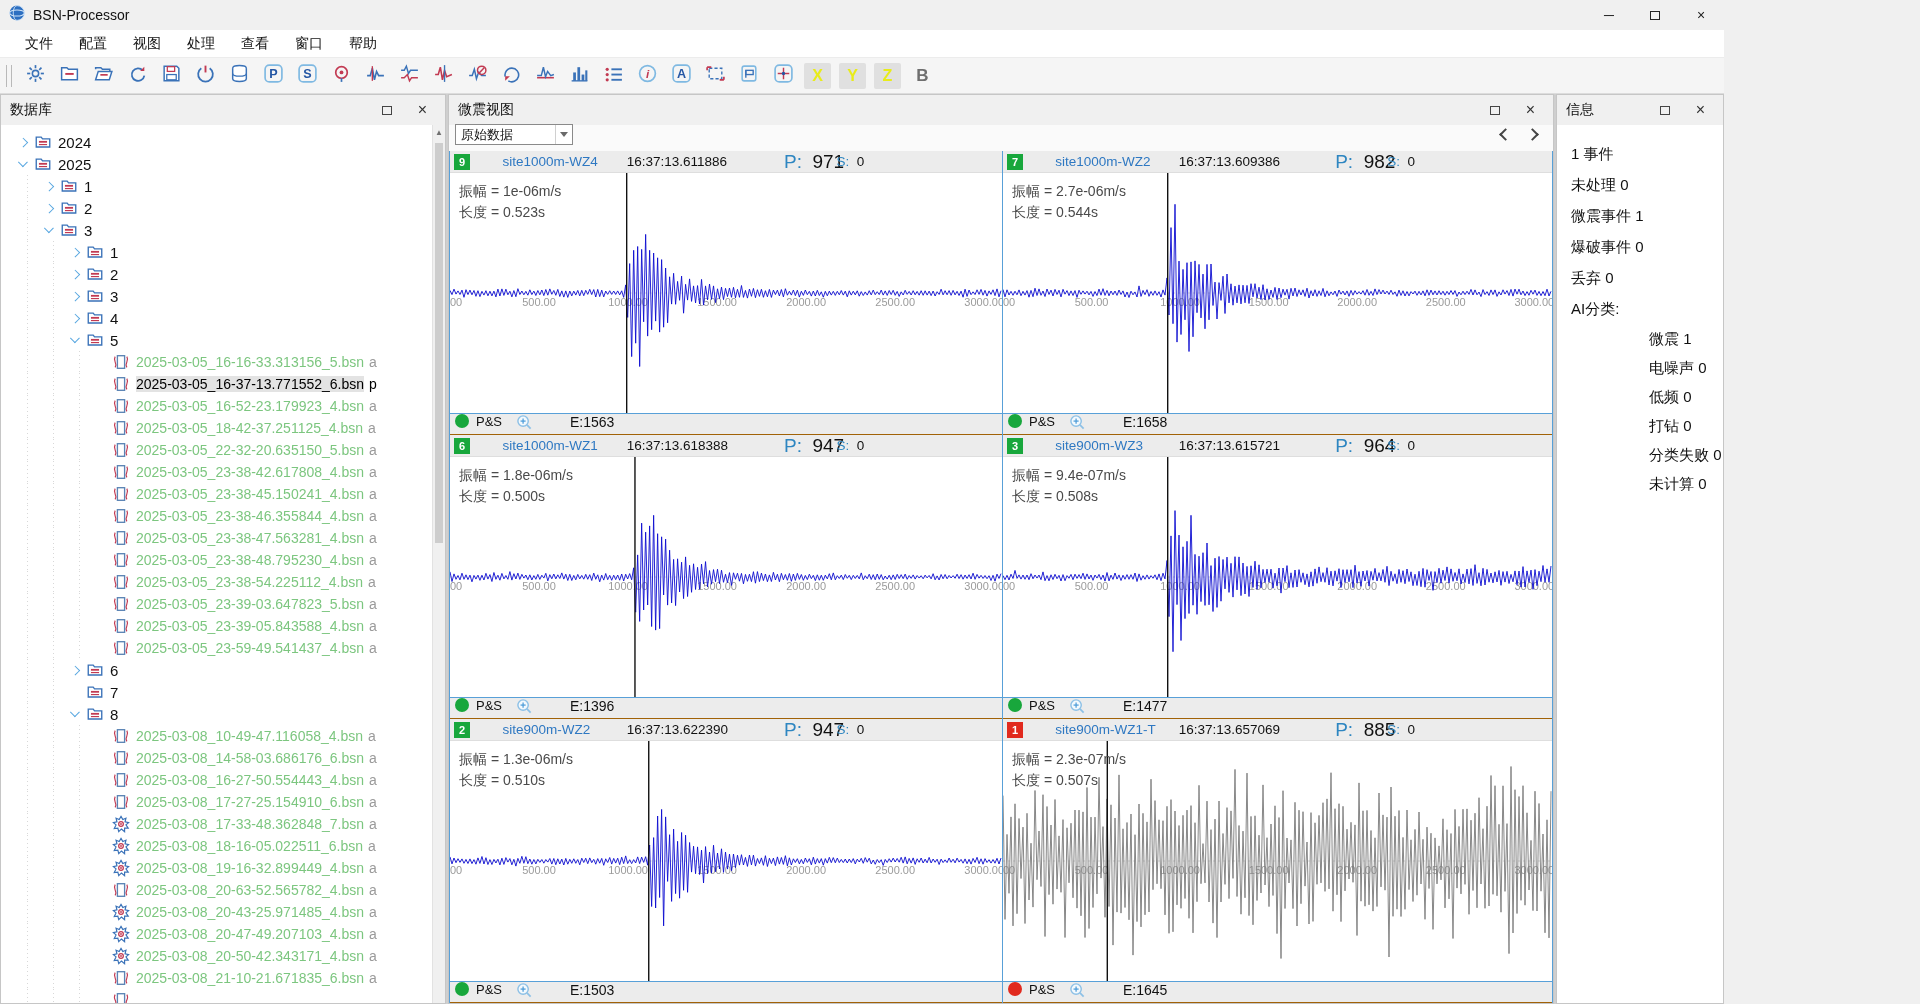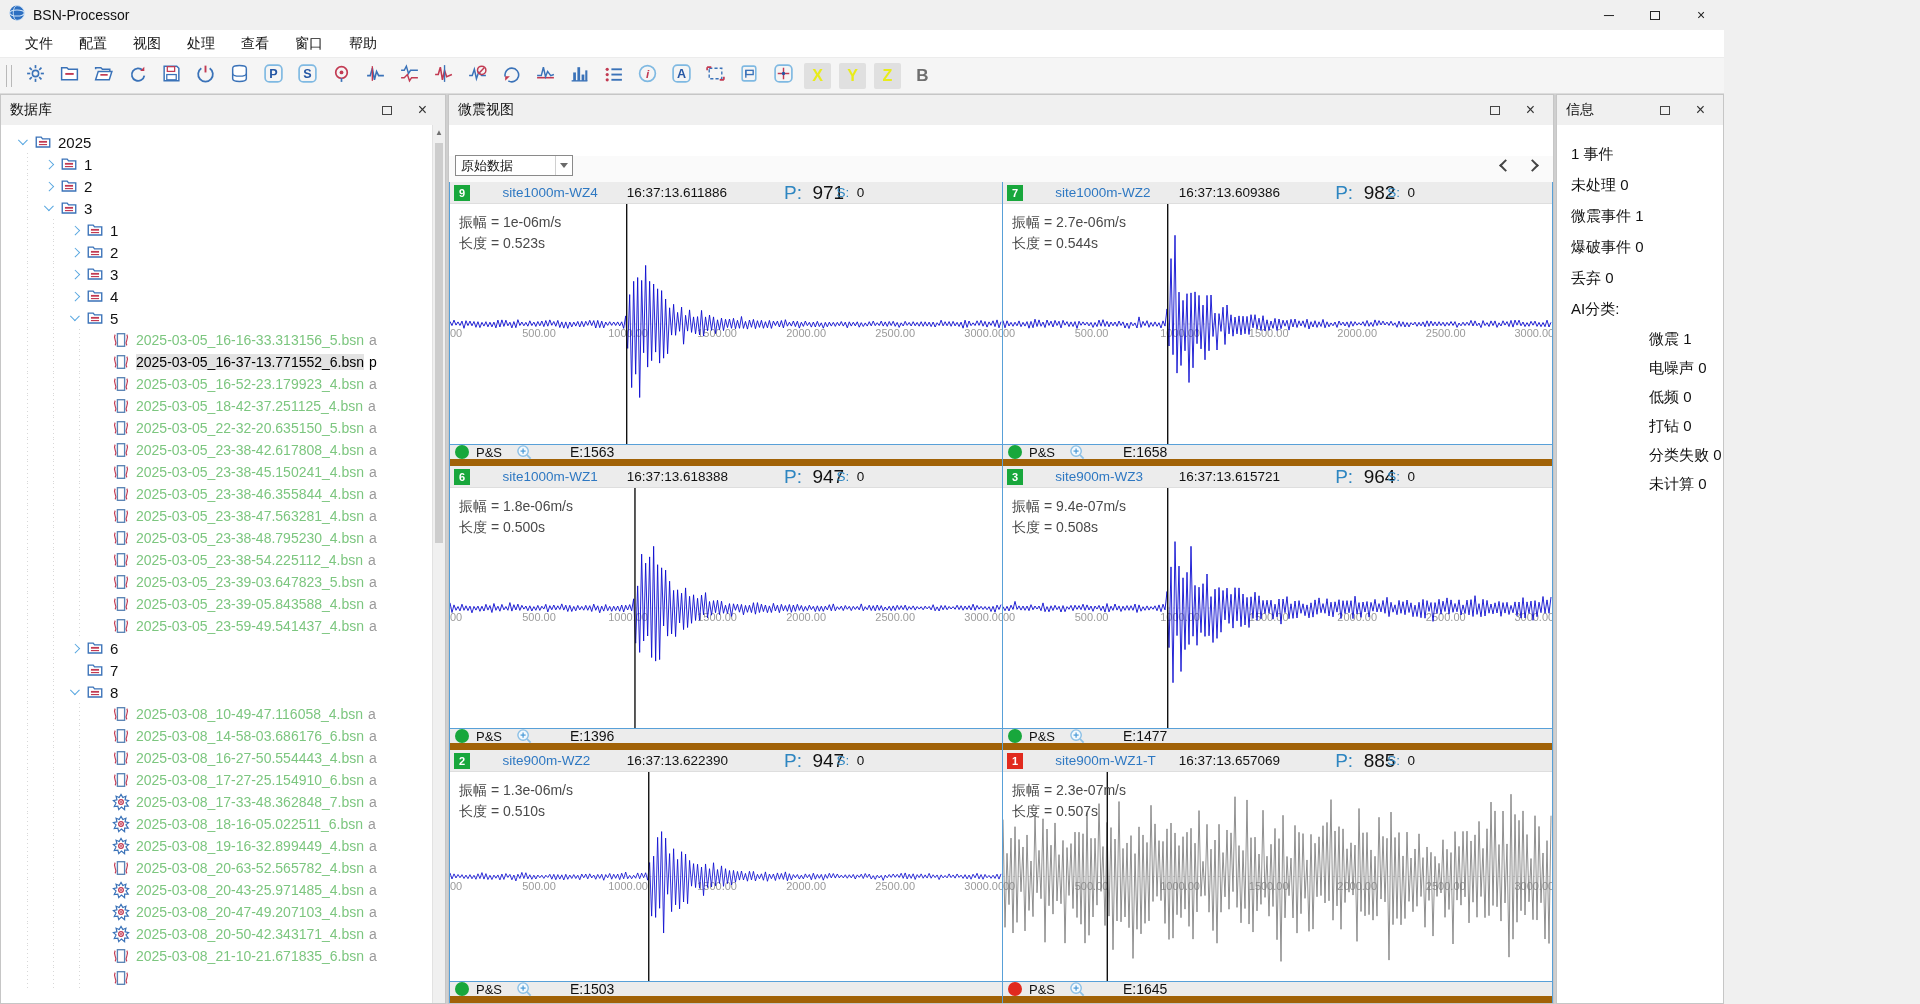--- a/index.html
+++ b/index.html
@@ -53,21 +53,21 @@
   .tlabel.file { font-size:14px; color:#7cc67f; }
   .tlabel.file.sel { color:#000; background:#e3e3e3; }
   .ttag { font-size:14px; color:#9a9a9a; margin-left:5px; }
   .ttag.sel { color:#000; }
 
   .vscroll { position:absolute; top:30px; right:0; bottom:0; width:13px; background:#f0f0f0; border-left:1px solid #e2e2e2; }
   .sarrow { height:14px; display:flex; align-items:center; justify-content:center; font-size:8px; color:#707070; }
   .sthumb { position:absolute; left:2px; right:2px; top:18px; height:400px; background:#cdcdcd; }
 
   
-  .wavetools { height:26px; background:#fafafa; display:flex; align-items:center; padding:2px 8px 9px 6px; flex:none;margin-top:31px; }
+  .wavetools { height:26px; background:#fafafa; display:flex; align-items:center; padding:2px 8px 9px 6px; flex:none; }
   .combo { width:118px; height:21px; border:1px solid #8a8a8a; background:#fff; display:flex; align-items:center; font-size:13px; }
   .combo .cval { flex:1; padding-left:5px; color:#111; }
   .combo .carr { width:17px; height:100%; display:flex; align-items:center; justify-content:center; border-left:1px solid #d0d0d0; }
   .tri { width:0; height:0; border-left:4px solid transparent; border-right:4px solid transparent; border-top:5px solid #6a6a6a; }
   .navs { margin-left:auto; display:flex; gap:18px; padding-right:8px; }
   .nchev { width:9px; height:9px; border:solid #444; border-width:2px 2px 0 0; }
   .nchev.prev { transform:rotate(-135deg); }
   .nchev.next { transform:rotate(45deg); }
 
   .wgrid { flex:1; display:grid; grid-template-columns:553px 1fr; grid-template-rows:284px 284px 1fr; border-left:1px solid #58a0d8; border-right:1px solid #58a0d8; min-height:0; }
@@ -78,21 +78,21 @@
   .wname { position:absolute; left:9.5%; font-size:13.5px; color:#2e78c2; }
   .wtime { position:absolute; left:32%; font-size:13.5px; color:#111; }
   .wp { position:absolute; left:60.5%; font-size:19px; color:#111; }
   .ws { position:absolute; left:70%; font-size:13.5px; color:#111; }
   .plbl { color:#2e86c1; }
   .warea { flex:1; position:relative; min-height:0; background:#fff; overflow:hidden; }
   .warea svg.wv { position:absolute; inset:0; z-index:1; }
   .ampbox { position:absolute; left:9px; top:8px; z-index:2; font-size:14px; color:#4a4a4a; line-height:21px; }
   .tick { position:absolute; top:calc(50% + 3px); font-size:11px; color:#9b9b9b; z-index:0; transform:translateX(-50%); }
   .tick.first { transform:none; }
-  .wfoot { height:22px; background:#ececec; border-top:1px solid #58a0d8; border-bottom:7px solid #a16207; display:flex; align-items:center; position:relative; flex:none; }
+  .wfoot { height:22px; background:#ececec; border-top:1px solid #58a0d8; border-bottom:1px solid #a16207; display:flex; align-items:flex-start; position:relative; flex:none; }
   .dot { width:14px; height:14px; border-radius:50%; margin-left:5px; }
   .pslbl { font-size:13px; color:#111; margin-left:7px; }
   .zoomico { margin-left:14px; display:flex; }
   .efield { position:absolute; left:120px; font-size:14px; color:#111; }
 
   
   .infobody { padding:14px 0 0 14px; font-size:15px; color:#111; }
   .iline { height:31px; display:flex; align-items:center; }
   .ailine { height:29px; display:flex; align-items:center; padding-left:78px; }
 </style>
@@ -304,20 +304,34 @@
 
     <section class="panel left">
       <header>
         <span class="ptitle">数据库</span>
         <span class="pbtns">
           <span class="pmax"></span>
           <span class="pclose">×</span>
         </span>
       </header>
       <div class="tree" id="tree">
+          <div class="trow">
+            <span class="tind noguide" style="width: 14px;"></span>
+            <span class="arrowslot">
+              <span class="chev"></span>
+            </span>
+            <span class="ticon">
+              <svg viewBox="0 0 20 20">
+                <path d="M2.5 6.5 V4.5 h5.5 l1.5 2 h8 v9 h-15 z" fill="#fff" stroke="#3a72b8" stroke-width="1.5"></path>
+                <rect x="5.5" y="8.8" width="9" height="2" fill="#c23a52"></rect>
+                <rect x="5.5" y="12.2" width="9" height="1.3" fill="#c23a52"></rect>
+              </svg>
+            </span>
+            <span class="tlabel">2024</span>
+          </div>
           <div class="trow">
             <span class="tind noguide" style="width: 14px;"></span>
             <span class="arrowslot">
               <span class="chev exp"></span>
             </span>
             <span class="ticon">
               <svg viewBox="0 0 20 20">
                 <path d="M2.5 6.5 V4.5 h5.5 l1.5 2 h8 v9 h-15 z" fill="#fff" stroke="#3a72b8" stroke-width="1.5"></path>
                 <rect x="5.5" y="8.8" width="9" height="2" fill="#c23a52"></rect>
                 <rect x="5.5" y="12.2" width="9" height="1.3" fill="#c23a52"></rect>

